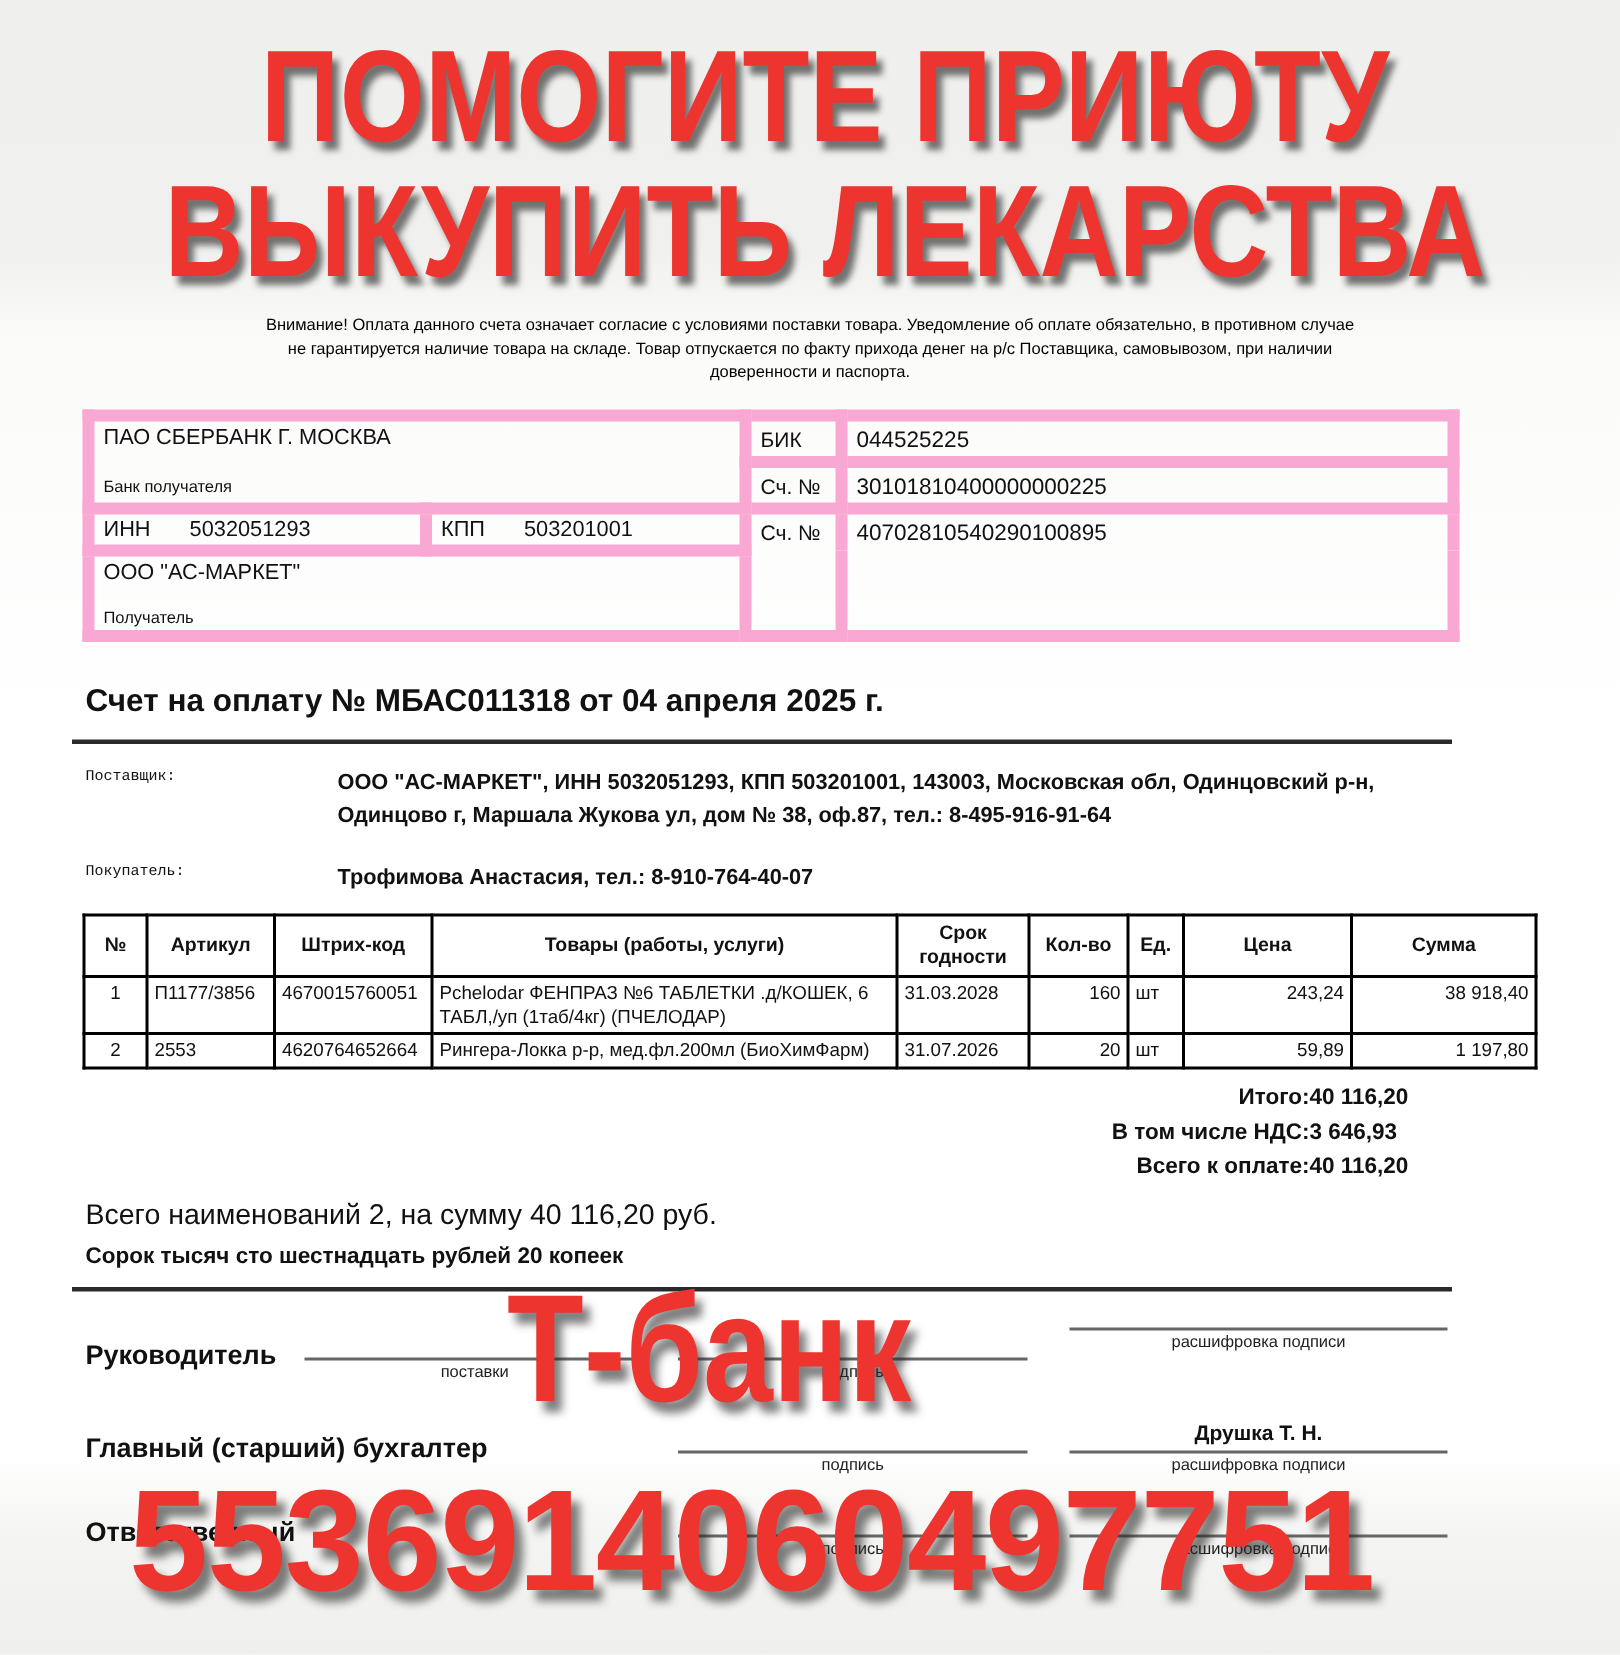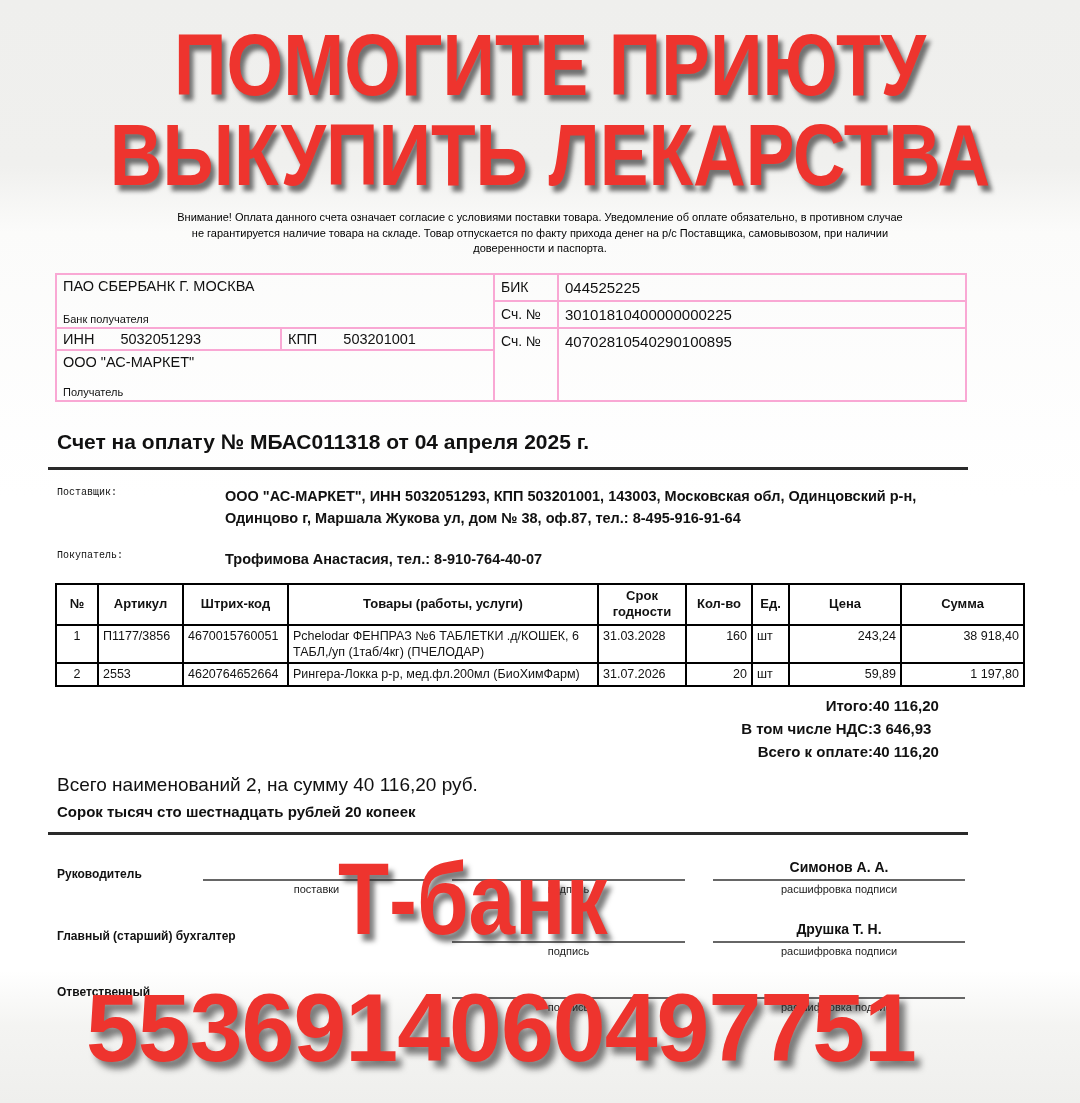--- a/index.html
+++ b/index.html
@@ -20,21 +20,21 @@
   }
 
   
   .notice {
     width:730px; margin:9px auto 16px auto; text-align:center;
     font-size:11px; line-height:1.42; color:#000;
   }
 
   
   table.bank { border-collapse:collapse; margin:13px 0 0 55px; width:910px; table-layout:fixed; }
-  table.bank td { border:2px solid #f9a8d4; padding:2px 6px; vertical-align:top; font-size:14.5px; }
+  table.bank td { border:8px solid #f9a8d4; padding:2px 6px; vertical-align:top; font-size:14.5px; }
   table.bank .cell-main { font-size:14.5px; padding-top:1px; }
   table.bank .cell-sub { font-size:11px; margin-top:19px; }
   table.bank td.lbl { font-size:14px; padding-top:4px;border-radius:11px; }
   table.bank td.val { font-size:15px; padding-top:4px; }
   table.bank td.pair span.k { display:inline-block; font-size:14.5px; }
   table.bank td.pair span.v { display:inline-block; margin-left:22px; font-size:14.5px; }
   table.bank td.payee .cell-sub { margin-top:16px; }
 
   
   .inv-title { margin:28px 0 0 57px; font-size:21px; font-weight:bold; }
@@ -63,21 +63,21 @@
   .totals { width:968px; margin:7px 0 0 55px; }
   .totals-row { display:flex; justify-content:flex-end; font-weight:bold; font-size:15px; line-height:23px; }
   .totals-row .t-value { width:150px; text-align:left; }
 
   
   .count-line { margin:11px 0 0 57px; font-size:19px; }
   .words-line { margin:7px 0 0 57px; font-size:15px; font-weight:bold; }
 
   
   .sigs { position:relative; margin:0 0 0 57px; width:920px; height:175px; margin-top:14px; }
-  .sig-role { position:absolute; left:0; font-size:12px; font-weight:bold; white-space:nowrap; }
+  .sig-role { position:absolute; left:0; font-size:18px; font-weight:bold; white-space:nowrap; }
   .lineblock { position:absolute; }
   .sig-name { height:20px; text-align:center; font-size:14px; font-weight:bold; }
   .sig-line { border-top:2px solid #666; }
   .sig-label { text-align:center; font-size:11px; color:#222; margin-top:2px; }
 
   
   .tbank-overlay {
     position:absolute; left:338px; top:848px; z-index:10;
     font-size:102px; font-weight:bold; color:#ee342e; line-height:1;
     transform:scaleX(0.82); transform-origin:left top; white-space:nowrap;
@@ -232,21 +232,20 @@
     <div class="sig-name"></div>
     <div class="sig-line"></div>
     <div class="sig-label">поставки</div>
   </div>
   <div class="lineblock" style="left:395px; top:10px; width:233px;">
     <div class="sig-name"></div>
     <div class="sig-line"></div>
     <div class="sig-label">подпись</div>
   </div>
   <div class="lineblock" style="left:656px; top:10px; width:252px;">
-    <div class="sig-name">Симонов А. А.</div>
     <div class="sig-line"></div>
     <div class="sig-label">расшифровка подписи</div>
   </div>
 
   <div class="lineblock" style="left:395px; top:72px; width:233px;">
     <div class="sig-name"></div>
     <div class="sig-line"></div>
     <div class="sig-label">подпись</div>
   </div>
   <div class="lineblock" style="left:656px; top:72px; width:252px;">

